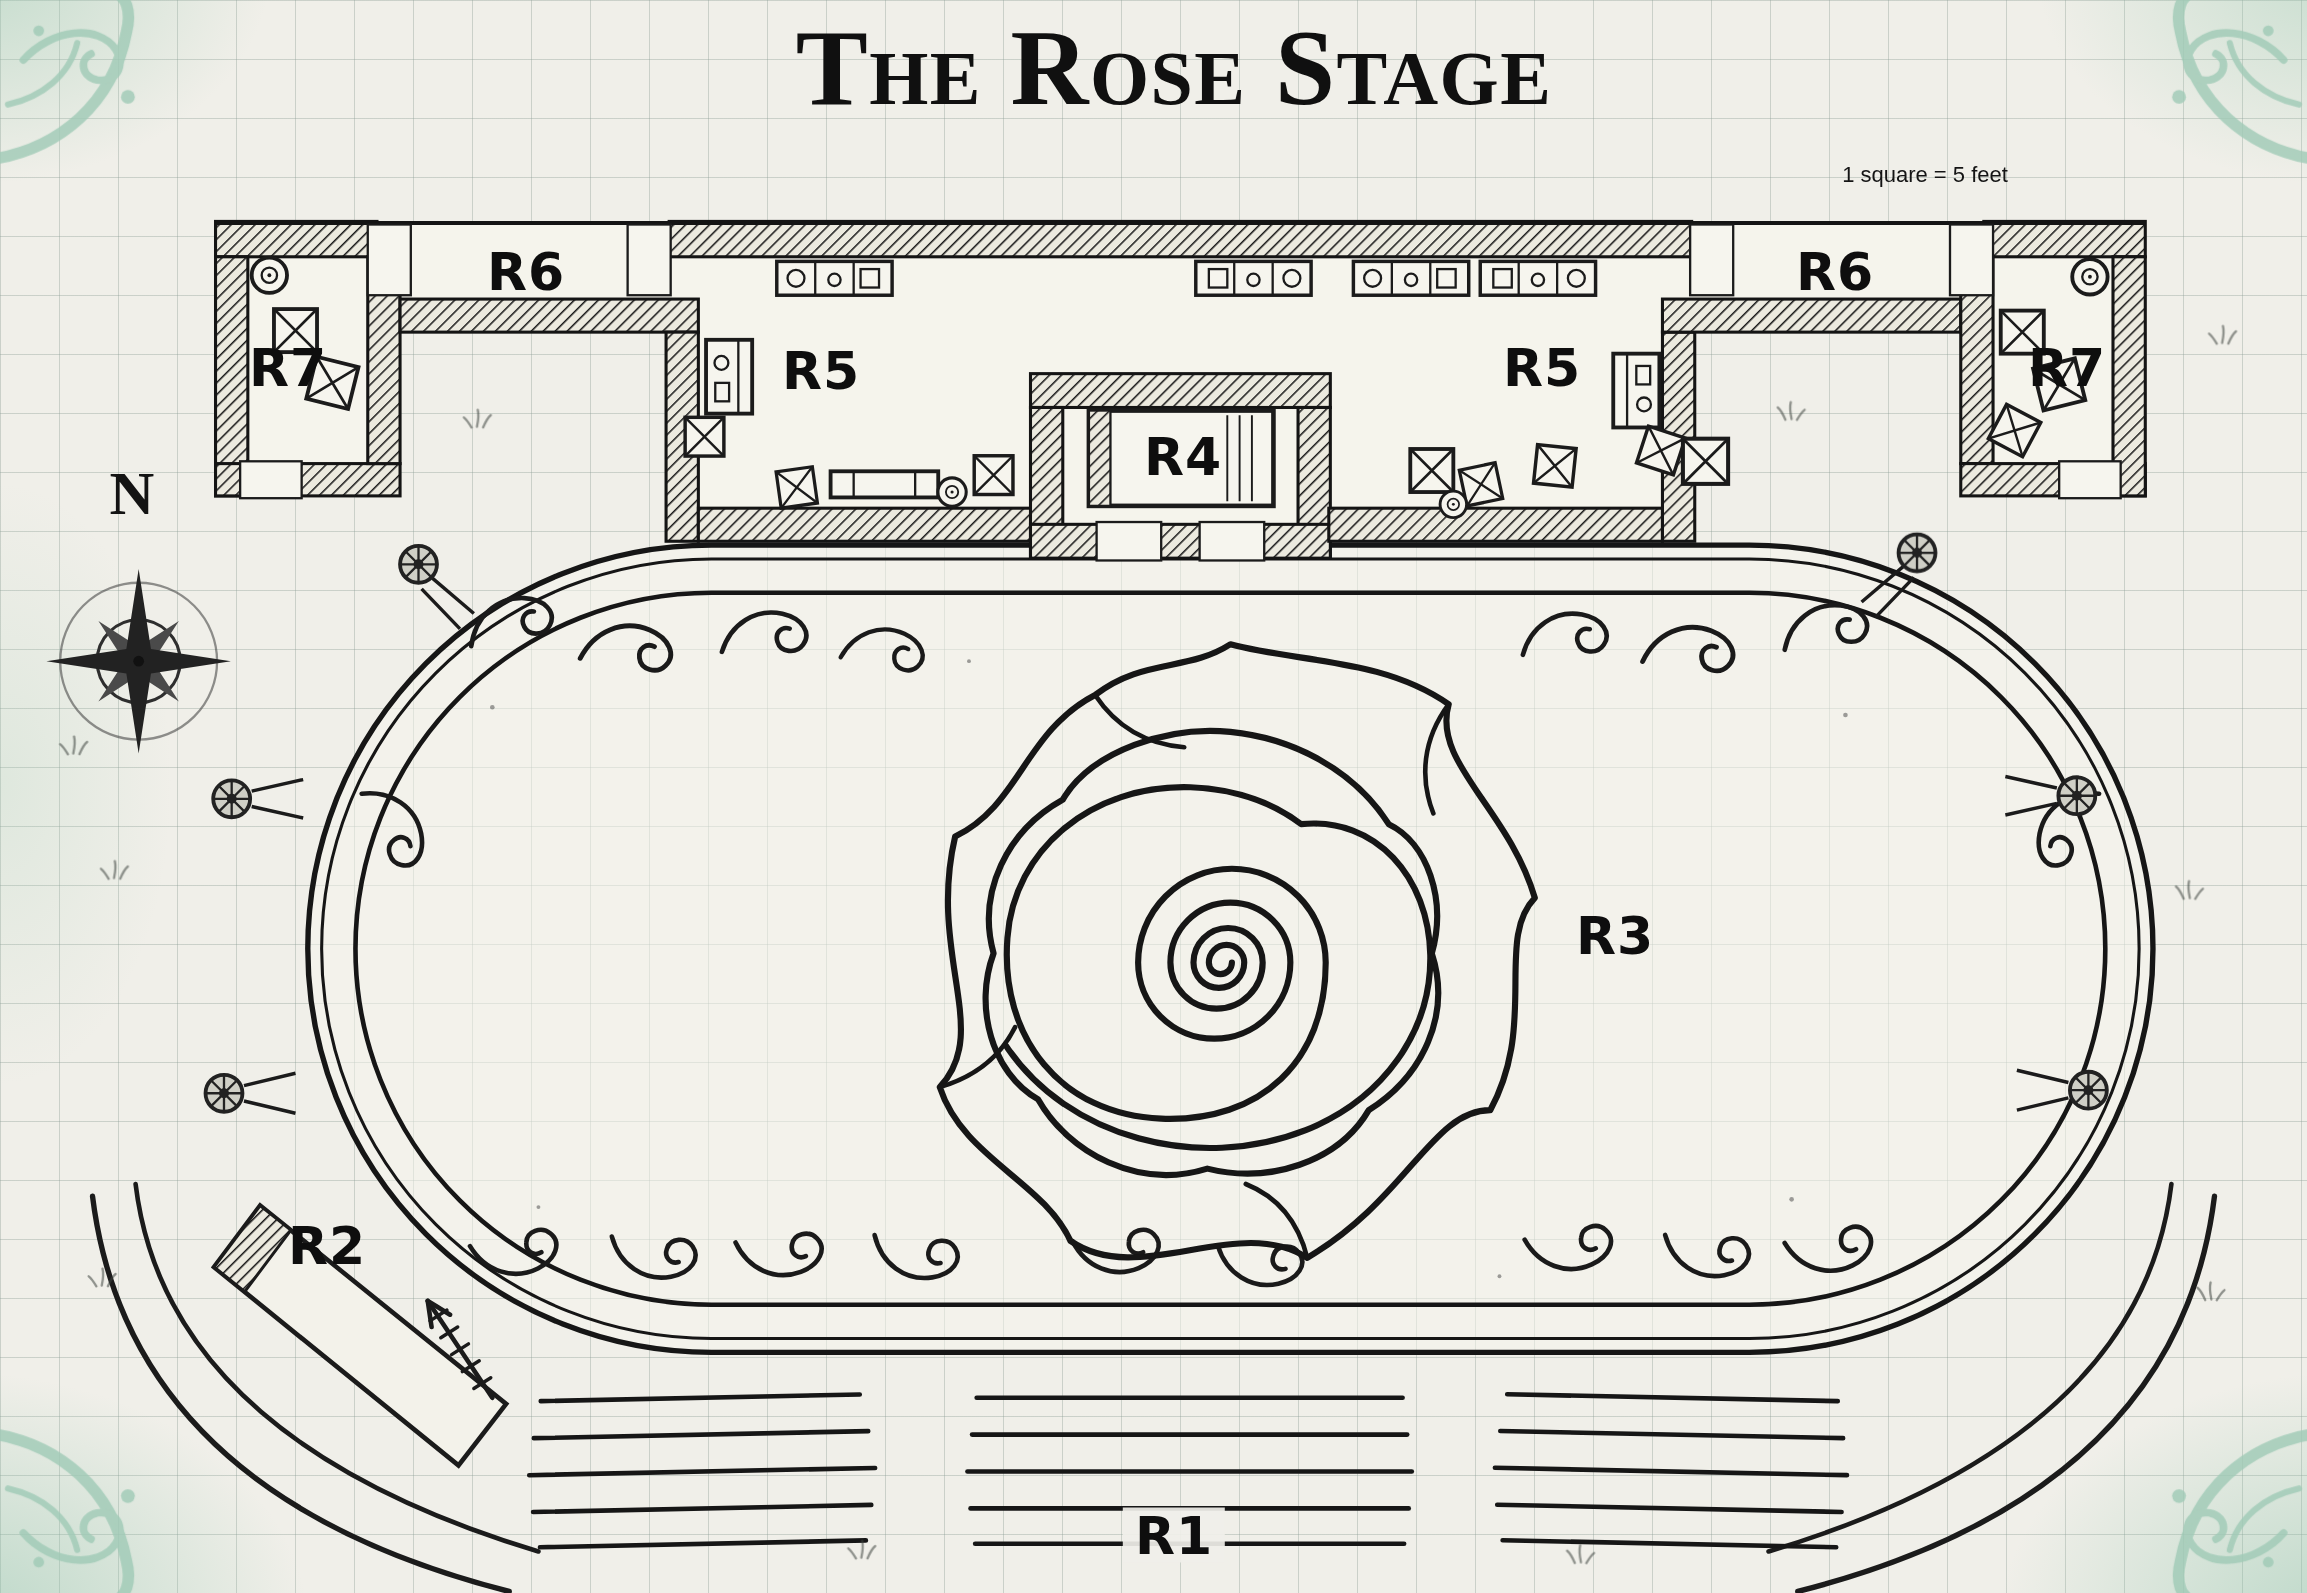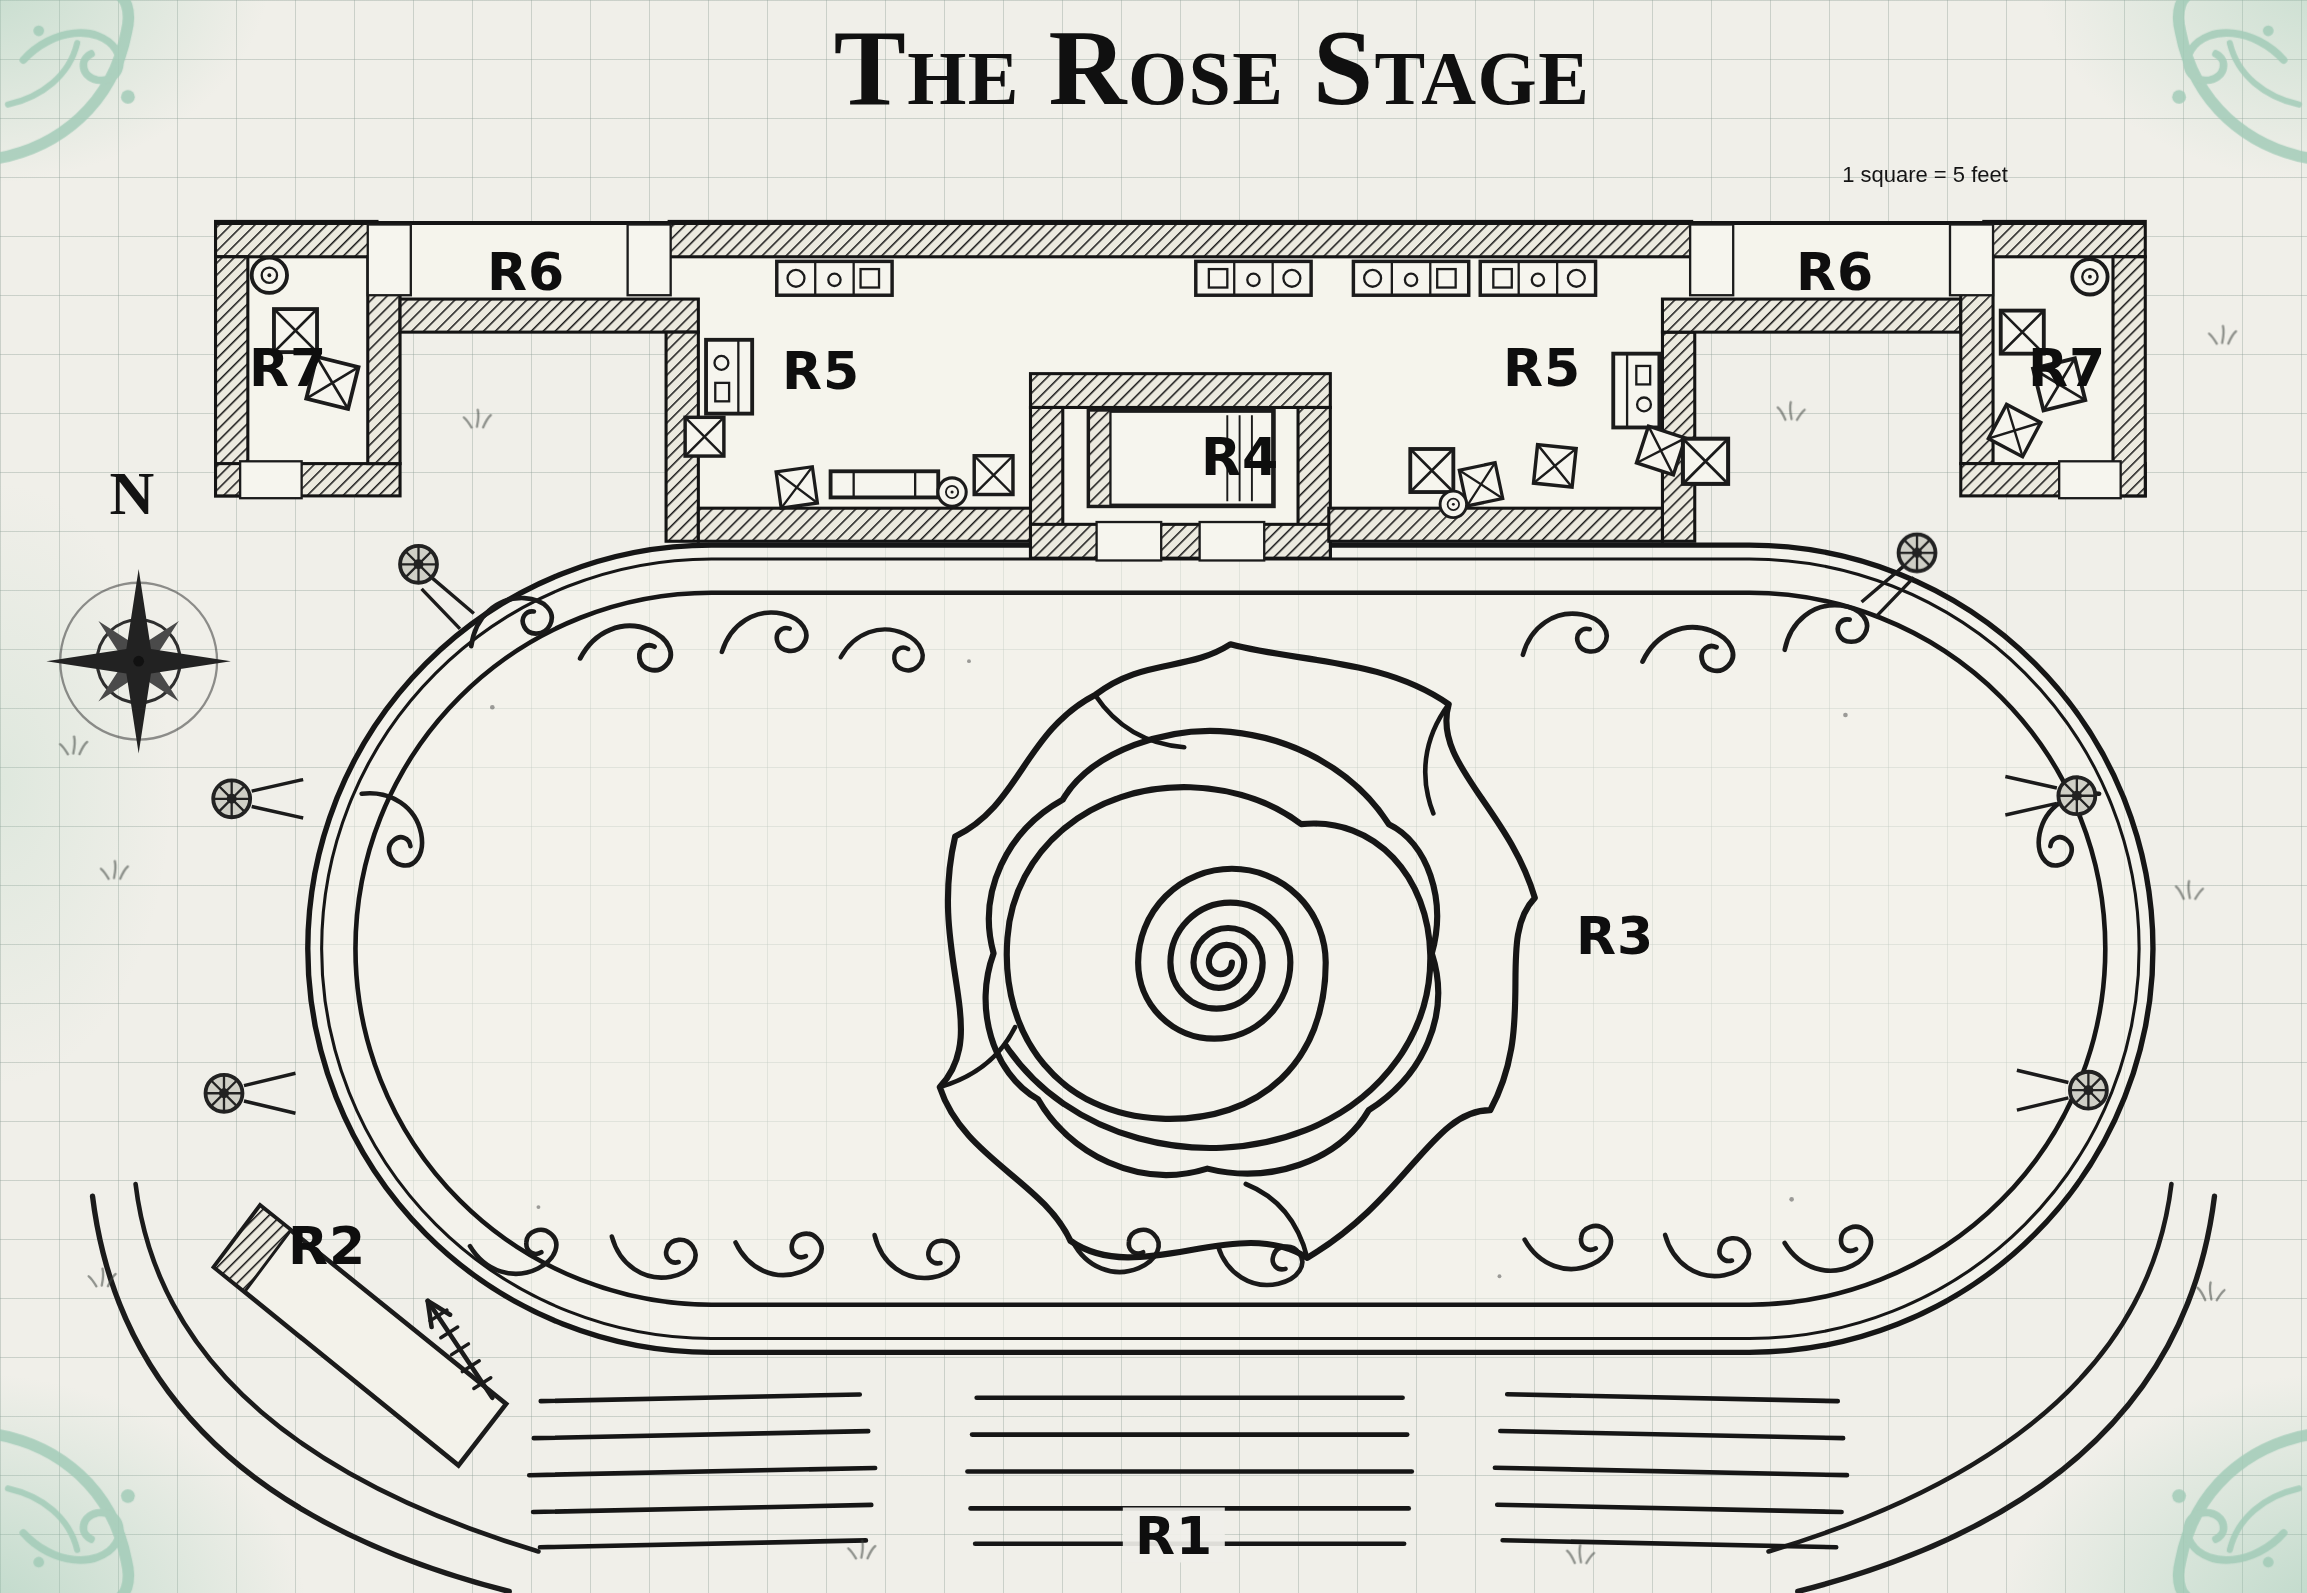--- a/index.html
+++ b/index.html
@@ -12,21 +12,21 @@
       radial-gradient(508px 369px at -46px 1630px, rgba(140,195,170,.55), rgba(140,195,170,0) 70%),
       radial-gradient(508px 369px at 2353px 1630px, rgba(140,195,170,.55), rgba(140,195,170,0) 70%),
       radial-gradient(246px 431px at 0px 784px, rgba(160,205,180,.22), rgba(160,205,180,0) 70%),
       linear-gradient(rgba(141,158,150,.38) 1.5px, transparent 1.5px),
       linear-gradient(90deg, rgba(141,158,150,.38) 1.5px, transparent 1.5px);
     background-size:auto,auto,auto,auto,auto,59px 59px,59px 59px;
     font-family:"Liberation Sans",sans-serif;color:#161616;
   }
   .scene{position:absolute;inset:0;}
   .title{
-    position:absolute;left:1212px;top:10.8px;transform:translateX(-50%);
+    position:absolute;left:1174px;top:10.8px;transform:translateX(-50%);
     font-family:"Liberation Serif",serif;font-weight:700;font-variant:small-caps;
     font-size:108px;letter-spacing:1.5px;color:#101010;white-space:nowrap;line-height:1.05;
   }
   .scale-note{
     position:absolute;left:1925px;top:175px;transform:translate(-50%,-50%);
     font-size:22px;color:#141414;white-space:nowrap;
   }
   .room-label{
     position:absolute;transform:translate(-50%,-50%);
     font-family:"DejaVu Sans",sans-serif;font-weight:700;font-size:52px;
@@ -313,21 +313,21 @@
     </g>
   </svg>
 
   <div class="title">The Rose Stage</div>
   <div class="scale-note">1 square = 5 feet</div>
   <div class="north-label">N</div>
 
   <div class="room-label bg" style="left:1174px;top:1535px">R1</div>
   <div class="room-label" style="left:327px;top:1246px">R2</div>
   <div class="room-label" style="left:1615px;top:936px">R3</div>
-  <div class="room-label" style="left:1240px;top:457px">R4</div>
+  <div class="room-label" style="left:1183px;top:457px">R4</div>
   <div class="room-label" style="left:821px;top:371px">R5</div>
   <div class="room-label" style="left:1542px;top:368px">R5</div>
   <div class="room-label" style="left:526px;top:272px">R6</div>
   <div class="room-label" style="left:1835px;top:272px">R6</div>
   <div class="room-label" style="left:288px;top:368px">R7</div>
   <div class="room-label" style="left:2067px;top:368px">R7</div>
 </div>
 
 
 </body></html>

